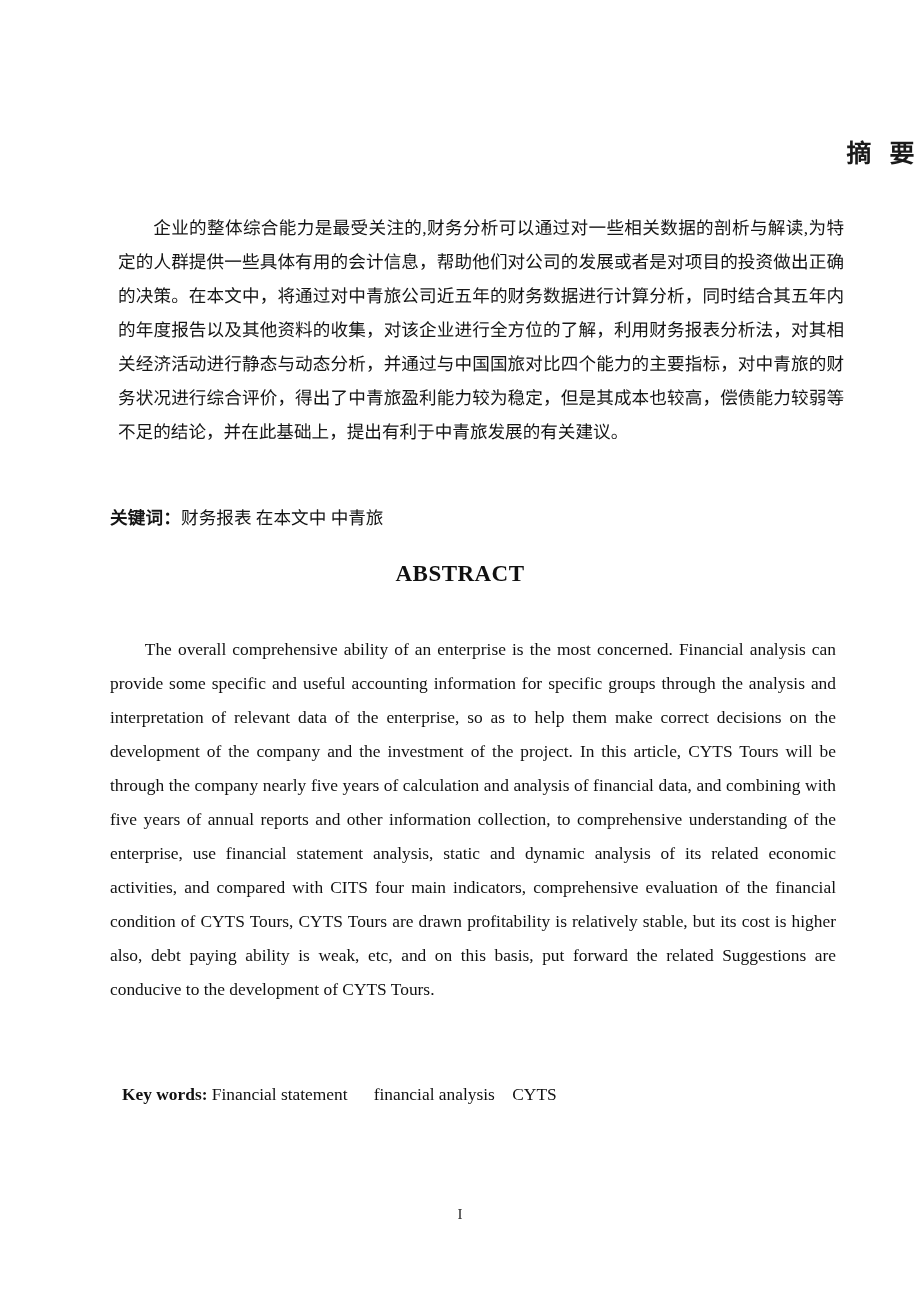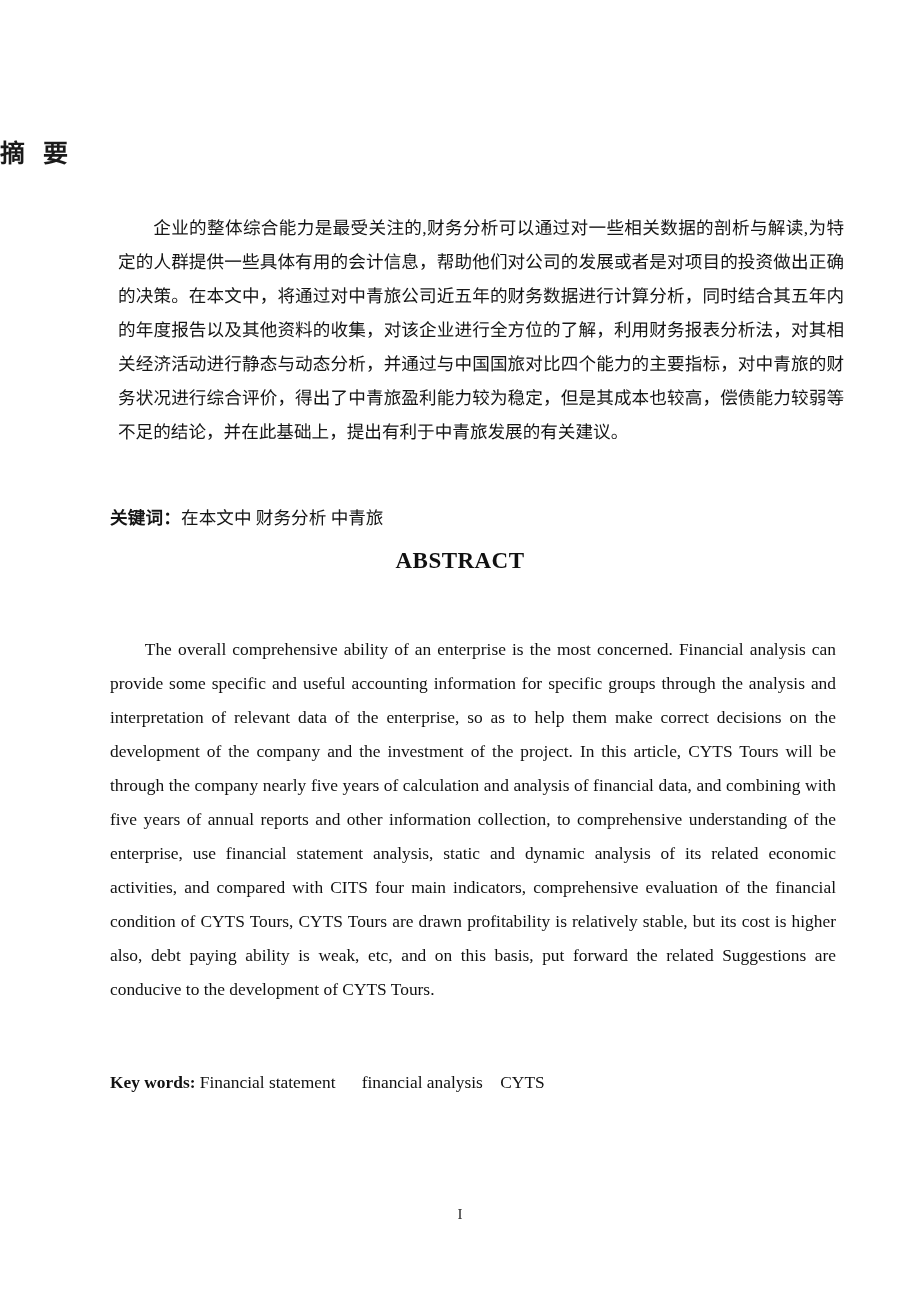--- a/index.html
+++ b/index.html
@@ -22,21 +22,21 @@
     position: absolute;
     inset: 0;
     width: 920px;
     height: 1302px;
     background: #fff;
     box-sizing: border-box;
   }
 
   
   .heading-cn {
-    text-align: left;
+    text-align: right;
     font-family: "Liberation Sans", "DejaVu Sans", sans-serif;
     font-weight: bold;
     font-size: 25px;
     letter-spacing: 0.22em;
     line-height: 1.2;
     margin: 0;
     padding: 0;
     color: #1a1a1a;
   }
   .heading-en {
@@ -85,35 +85,35 @@
   .keywords-cn .kw-label {
     font-family: "Liberation Sans", "DejaVu Sans", sans-serif;
     font-weight: bold;
     letter-spacing: 0.01em;
     margin-top: 34px;
   }
   .keywords-en {
     font-family: "Liberation Serif", "DejaVu Serif", serif;
     font-size: 17.4px;
     line-height: 34px;
-    margin: 0;
+    margin: 12px;
     color: #111;
   }
   .keywords-en .kw-label {
     font-weight: bold;
   }
   .kw-terms { white-space: pre; }
 
   
   .block { position: absolute; left: 110px; width: 726px; }
 
   #abstract-title-cn { top: 138px; left: 0; width: 920px; }
   #abstract-body-cn  { top: 203px; }
   #keywords-cn-line  { top: 501px; }
-  #abstract-title-en { top: 547px; left: 0; width: 920px; }
+  #abstract-title-en { top: 560px; left: 0; width: 920px; }
   #abstract-body-en  { top: 632px; }
   #keywords-en-line  { top: 1065px; }
 
   
   .footer {
     position: absolute;
     left: 0;
     top: 1204px;
     width: 920px;
     text-align: center;
@@ -125,21 +125,21 @@
 </style>
 </head>
 <body>
 
 <div class="page">
 
   <h1 class="heading-cn block" id="abstract-title-cn">摘  要</h1>
 
   <p class="para-cn block" id="abstract-body-cn">企业的整体综合能力是最受关注的,财务分析可以通过对一些相关数据的剖析与解读,为特定的人群提供一些具体有用的会计信息，帮助他们对公司的发展或者是对项目的投资做出正确的决策。在本文中，将通过对中青旅公司近五年的财务数据进行计算分析，同时结合其五年内的年度报告以及其他资料的收集，对该企业进行全方位的了解，利用财务报表分析法，对其相关经济活动进行静态与动态分析，并通过与中国国旅对比四个能力的主要指标，对中青旅的财务状况进行综合评价，得出了中青旅盈利能力较为稳定，但是其成本也较高，偿债能力较弱等不足的结论，并在此基础上，提出有利于中青旅发展的有关建议。</p>
 
-  <p class="keywords-cn block" id="keywords-cn-line"><span class="kw-label">关键词：</span><span class="kw-terms">在本文中 财务分析 中青旅</span></p>
+  <p class="keywords-cn block" id="keywords-cn-line"><span class="kw-label">关键词：</span><span class="kw-terms">财务报表 在本文中 中青旅</span></p>
 
   <h2 class="heading-en block" id="abstract-title-en">ABSTRACT</h2>
 
   <p class="para-en block" id="abstract-body-en">The overall comprehensive ability of an enterprise is the most concerned. Financial analysis can provide some specific and useful accounting information for specific groups through the analysis and interpretation of relevant data of the enterprise, so as to help them make correct decisions on the development of the company and the investment of the project. In this article, CYTS Tours will be through the company nearly five years of calculation and analysis of financial data, and combining with five years of annual reports and other information collection, to comprehensive understanding of the enterprise, use financial statement analysis, static and dynamic analysis of its related economic activities, and compared with CITS four main indicators, comprehensive evaluation of the financial condition of CYTS Tours, CYTS Tours are drawn profitability is relatively stable, but its cost is higher also, debt paying ability is weak, etc, and on this basis, put forward the related Suggestions are conducive to the development of CYTS Tours.</p>
 
   <p class="keywords-en block" id="keywords-en-line"><span class="kw-label">Key words:</span><span class="kw-terms"> Financial statement      financial analysis    CYTS</span></p>
 
   <div class="footer">I</div>
 
 </div>

